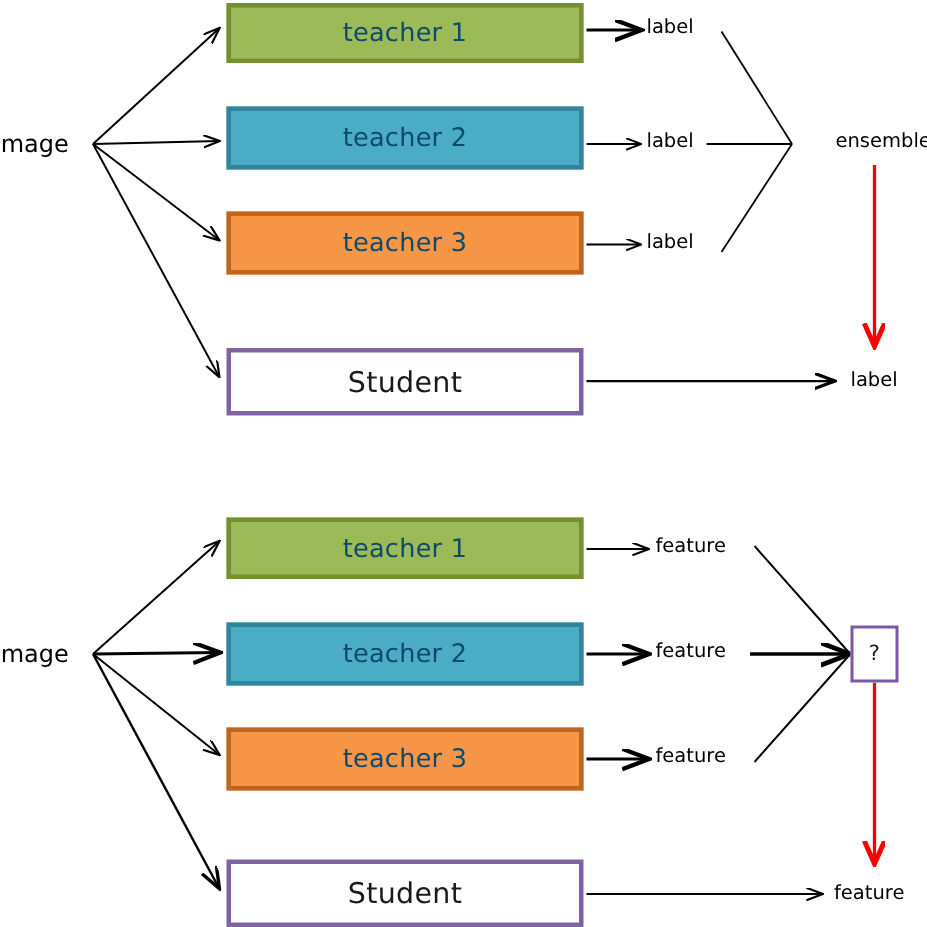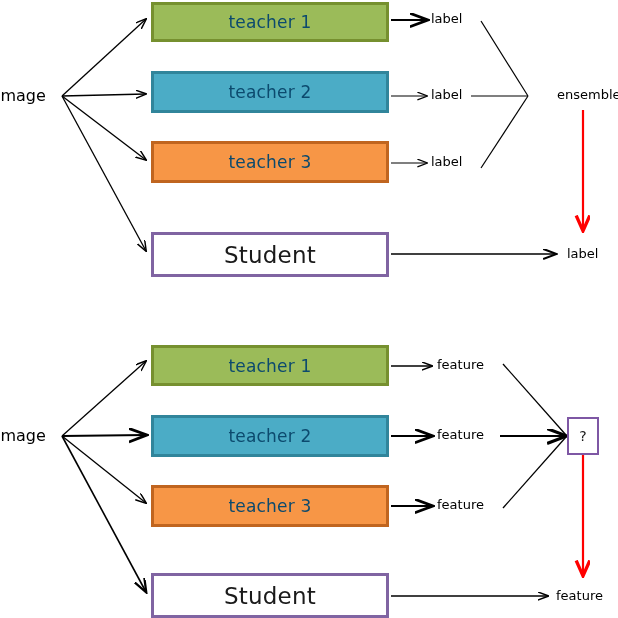--- a/index.html
+++ b/index.html
@@ -34,21 +34,21 @@
   }
   .node.teacher {
     color: #0c4a6e;
     border-style: solid;
     border-width: 3px;
   }
   .node.student {
     background: #ffffff;
     color: #1a1a1a;
     border: 3px solid #8064A2;
-    font-size: 23px;
+    font-size: 19px;
   }
   .node.qbox {
     background: #ffffff;
     color: #1a1a1a;
     border: 2px solid #7E57A4;
     font-size: 14px;
   }
   .txt {
     position: absolute;
     font-size: 13px;

